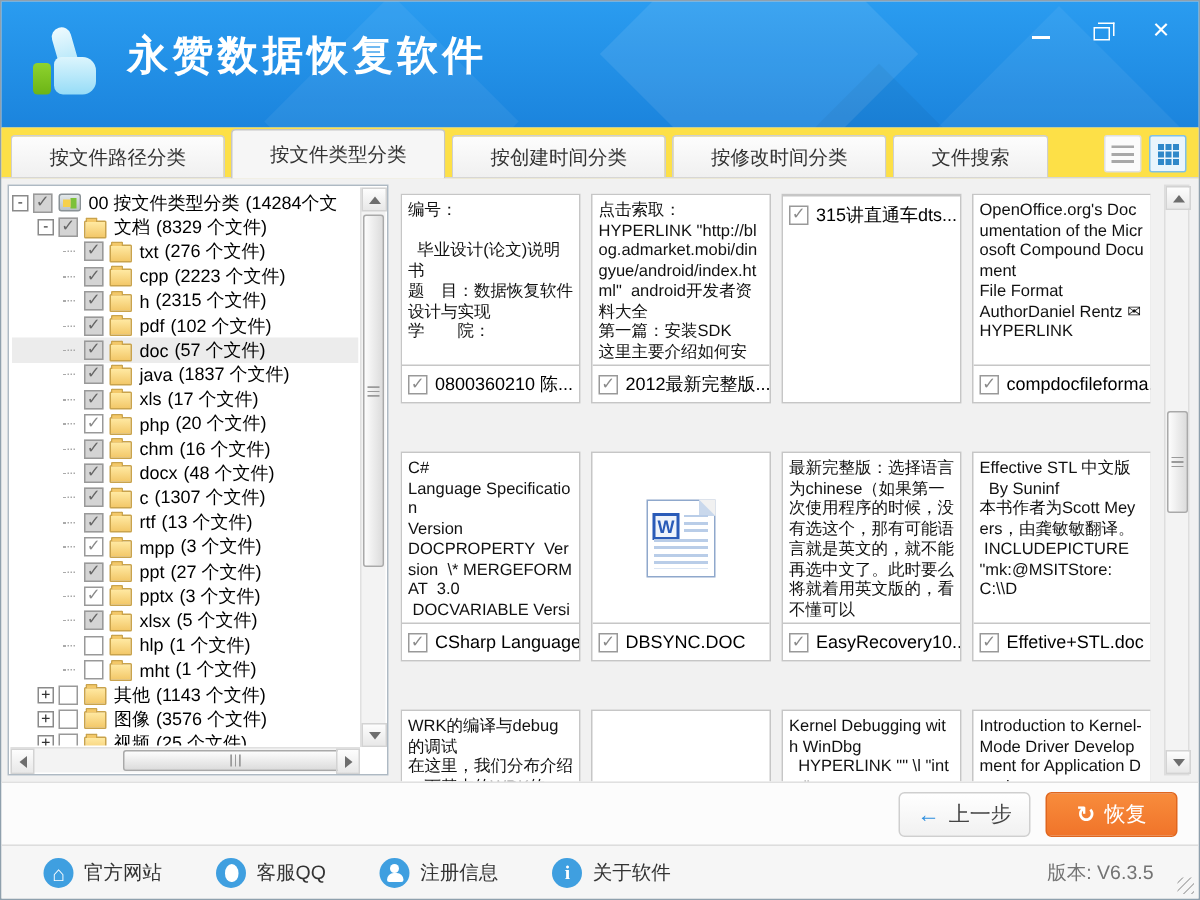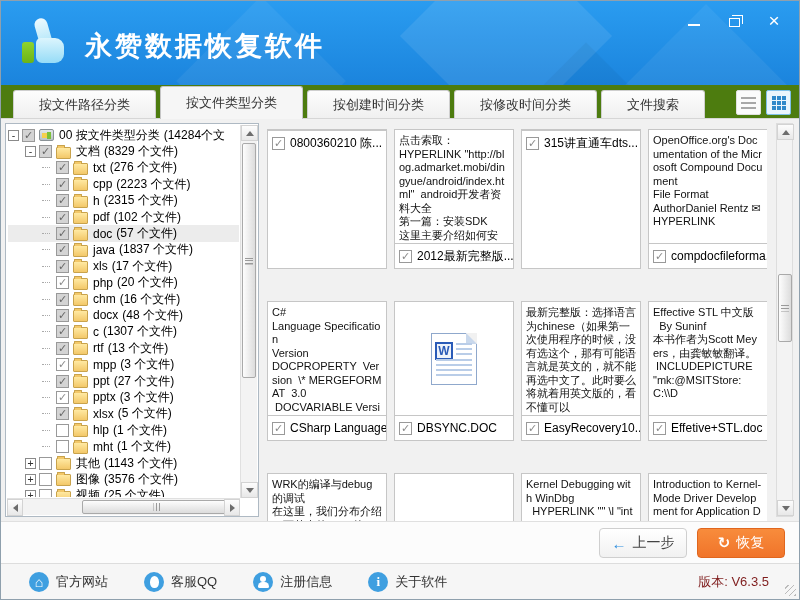--- a/index.html
+++ b/index.html
@@ -15,31 +15,31 @@
     background:linear-gradient(180deg,#2a9cf0 0%,#1b84dd 100%); overflow:hidden; }
   .hdr .cube { position:absolute; background:rgba(255,255,255,0.06); }
   .hdr .c1 { left:200px; top:20px; width:120px; height:120px; transform:rotate(45deg); }
   .hdr .c2 { left:430px; top:-40px; width:150px; height:150px; transform:rotate(45deg); background:rgba(255,255,255,0.09);}
   .hdr .c3 { left:640px; top:30px; width:130px; height:130px; transform:rotate(45deg); }
   .hdr .c4 { left:540px; top:60px; width:90px; height:90px; transform:rotate(45deg); background:rgba(0,0,0,0.04);}
   .logo { position:absolute; left:20px; top:16px; width:50px; height:52px; }
   .logo .cuff { position:absolute; left:1px; bottom:6px; width:12px; height:21px; background:linear-gradient(180deg,#8ed32e,#6cb416); border-radius:3px; }
   .logo .palm { position:absolute; left:15px; bottom:6px; width:28px; height:25px; background:linear-gradient(180deg,#dcf5fd,#96dcf7); border-radius:5px 9px 9px 6px; }
   .logo .thumb { position:absolute; left:15px; top:1px; width:13px; height:24px; background:linear-gradient(180deg,#eefafe,#b7e8fa); border-radius:7px 7px 2px 2px; transform:rotate(-16deg); }
-  .hdr-title { position:absolute; left:84px; top:27px; color:#fff; font-size:27px; font-weight:bold; letter-spacing:3px; }
+  .hdr-title { position:absolute; left:84px; top:18px; color:#fff; font-size:27px; font-weight:bold; letter-spacing:3px; }
   .winctl { position:absolute; right:16px; top:10px; display:flex; gap:22px; align-items:center; height:20px; }
   .wc { width:18px; height:18px; display:flex; align-items:center; justify-content:center; cursor:pointer; }
   .wc-min i { display:block; width:12px; height:2px; background:#fff; margin-top:8px; }
   .wc-max i { display:block; position:relative; width:11px; height:9px; border:1px solid #fff; margin-top:3px; }
   .wc-max i:before { content:""; position:absolute; left:2px; top:-4px; width:10px; height:8px; border:1px solid #fff; border-bottom:none; border-left:none; }
   .wc-close { color:#fff; font-size:19px; line-height:18px; }
 
   
-  .tabstrip { position:absolute; top:84px; left:0; right:0; height:34px; background:#4d7c0f;
-    border-bottom:1px solid #d6d6d6; display:flex; align-items:flex-end; padding-left:12px; }
+  .tabstrip { position:absolute; top:84px; left:0; right:0; height:34px; background:#fde047;
+    border-bottom:1px solid #d6d6d6; display:flex; align-items:flex-end; padding-left:6px; }
   .tab { height:28px; padding:0 25px; margin-right:4px; display:flex; align-items:center;
     background:linear-gradient(180deg,#fdfdfd,#f0f0f0); border:1px solid #cfcfcf; border-bottom:none;
     border-radius:3px 3px 0 0; font-size:13px; color:#333; white-space:nowrap; cursor:pointer; }
   .tab.active { height:33px; margin-bottom:-1px; background:#f6f6f6; z-index:2; border-color:#c6c6c6;text-align:right; }
   .viewtoggles { position:absolute; right:8px; bottom:3px; display:flex; gap:5px; }
   .vt { width:25px; height:25px; display:flex; align-items:center; justify-content:center; cursor:pointer;
     background:#fbfbfb; border:1px solid #e0e0e0; border-radius:2px; }
   .vt.active { background:#eaf5fc; border-color:#7fc0e8; }
   .vt-list-glyph { width:15px; height:12px;
     background:repeating-linear-gradient(180deg,#a8a8a8 0 2px,transparent 2px 5px); }
@@ -131,21 +131,21 @@
   .footer { position:absolute; top:562px; left:0; right:0; bottom:0; background:#f6f6f6;
     border-top:1px solid #ddd; display:flex; align-items:center; padding-left:28px; gap:36px; }
   .flink { display:flex; align-items:center; gap:7px; font-size:13px; color:#333; cursor:pointer; }
   .fic { width:20px; height:20px; border-radius:50%; background:#3f9fe0; position:relative;
     display:flex; align-items:center; justify-content:center; color:#fff; font-size:12px; }
   .fic.home:before { content:"⌂"; font-size:14px; line-height:14px; }
   .fic.qq:before { content:""; width:9px; height:12px; background:#fff; border-radius:50% 50% 46% 46%; }
   .fic.reg:before { content:""; position:absolute; left:7px; top:4px; width:6px; height:6px; border-radius:50%; background:#fff; }
   .fic.reg:after { content:""; position:absolute; left:4.5px; top:10px; width:11px; height:6px; border-radius:6px 6px 2px 2px; background:#fff; }
   .fic.about:before { content:"i"; font-weight:bold; font-family:"Liberation Serif","DejaVu Serif",serif; font-size:13px; }
-  .version { position:absolute; right:30px; top:50%; transform:translateY(-50%); font-size:13px; color:#7f1d1d; }
+  .version { position:absolute; right:30px; top:50%; transform:translateY(-50%); font-size:13px; color:#737373; }
   .resize-grip { position:absolute; right:3px; bottom:3px; width:11px; height:11px;
     background:repeating-linear-gradient(135deg,transparent 0 2px,#bbb 2px 3px,transparent 3px 4px); }
 </style>
 </head>
 <body>
 
 <div class="hdr">
   <div class="cube c1"></div>
   <div class="cube c2"></div>
   <div class="cube c3"></div>
@@ -403,20 +403,27 @@
           <div class="grip h"></div>
         </div>
       <div class="sb-btn" style="right:0; width:16px; height:17px;">
           <div class="tri-r"></div>
         </div>
     </div>
   </div>
 
   <div class="cards" id="cards">
       <div class="card">
+        <div class="card-body">
+          <div class="card-text">编号：
+
+  毕业设计(论文)说明书
+题　目：数据恢复软件设计与实现
+学　　院：</div>
+        </div>
         <div class="card-foot">
           <span class="cb white">✓</span>
           <span>0800360210 陈...</span>
         </div>
       </div>
       <div class="card">
         <div class="card-body">
           <div class="card-text">点击索取：
 HYPERLINK "http://blog.admarket.mobi/dingyue/android/index.html"  android开发者资料大全
 第一篇：安装SDK

